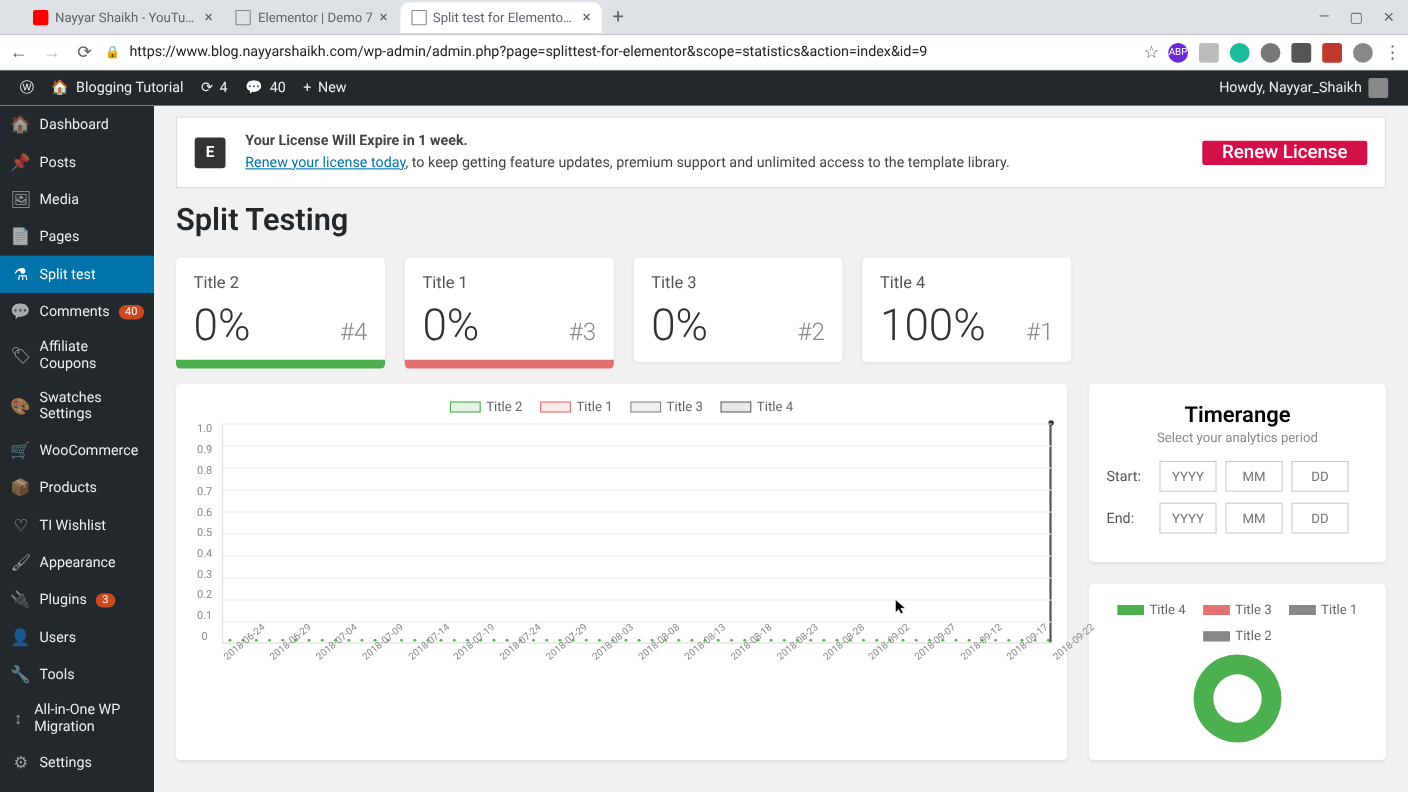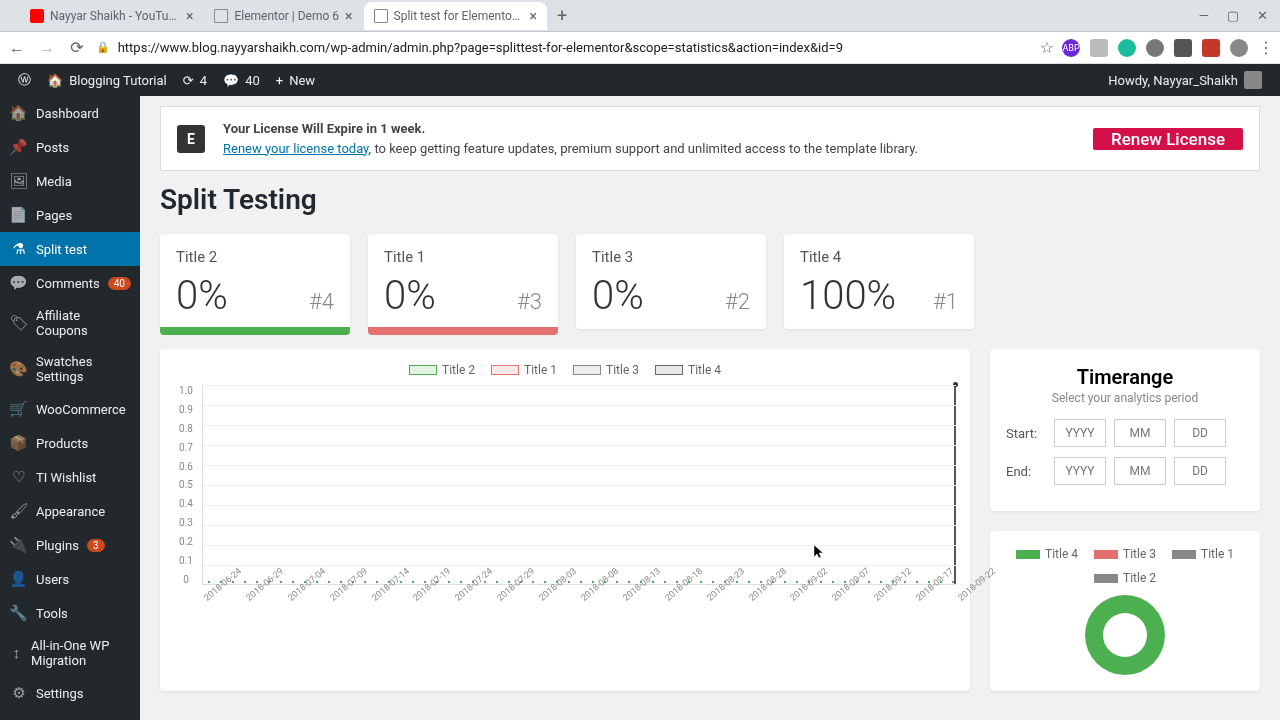--- a/index.html
+++ b/index.html
@@ -108,21 +108,21 @@
 
 <div class="browser-chrome">
   <div class="tabs">
     <div class="tab">
       <span class="favicon fav-yt"></span>
       <span class="tab-title">Nayyar Shaikh - YouTube</span>
       <span class="tab-close">×</span>
     </div>
     <div class="tab">
       <span class="favicon fav-doc"></span>
-      <span class="tab-title">Elementor | Demo 6</span>
+      <span class="tab-title">Elementor | Demo 7</span>
       <span class="tab-close">×</span>
     </div>
     <div class="tab active">
       <span class="favicon fav-doc"></span>
       <span class="tab-title">Split test for Elementor ‹ Bloggin...</span>
       <span class="tab-close">×</span>
     </div>
     <div class="newtab">+</div>
   </div>
   <div class="window-controls">

